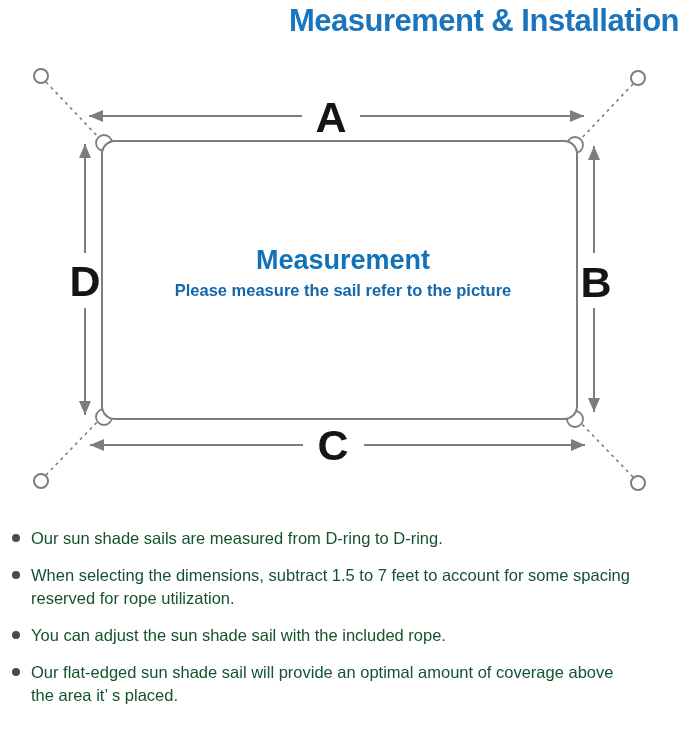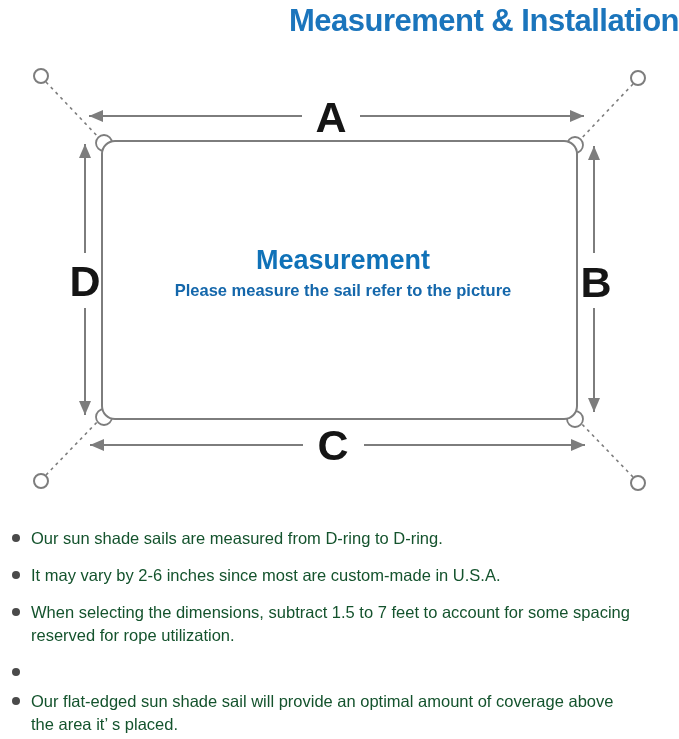--- a/index.html
+++ b/index.html
@@ -147,28 +147,25 @@
   <text class="center-subtitle" x="343" y="251">Please measure the sail refer to the picture</text>
 </svg>
 
 <ul class="notes">
   <li>
     <span class="dot"></span>
     <span class="note-text">Our sun shade sails are measured from D-ring to D-ring.</span>
   </li>
   <li>
     <span class="dot"></span>
-    <span class="note-text">It may vary by 2-6 inches since most are custom-made in U.S.A.</span>
-  </li>
-  <li>
-    <span class="dot"></span>
     <span class="note-text">When selecting the dimensions, subtract 1.5 to 7 feet to account for some spacing
 reserved for rope utilization.</span>
   </li>
   <li>
     <span class="dot"></span>
+    <span class="note-text">You can adjust the sun shade sail with the included rope.</span>
   </li>
   <li>
     <span class="dot"></span>
     <span class="note-text">Our flat-edged sun shade sail will provide an optimal amount of coverage above
 the area it’ s placed.</span>
   </li>
 </ul>
 
 </body></html>

